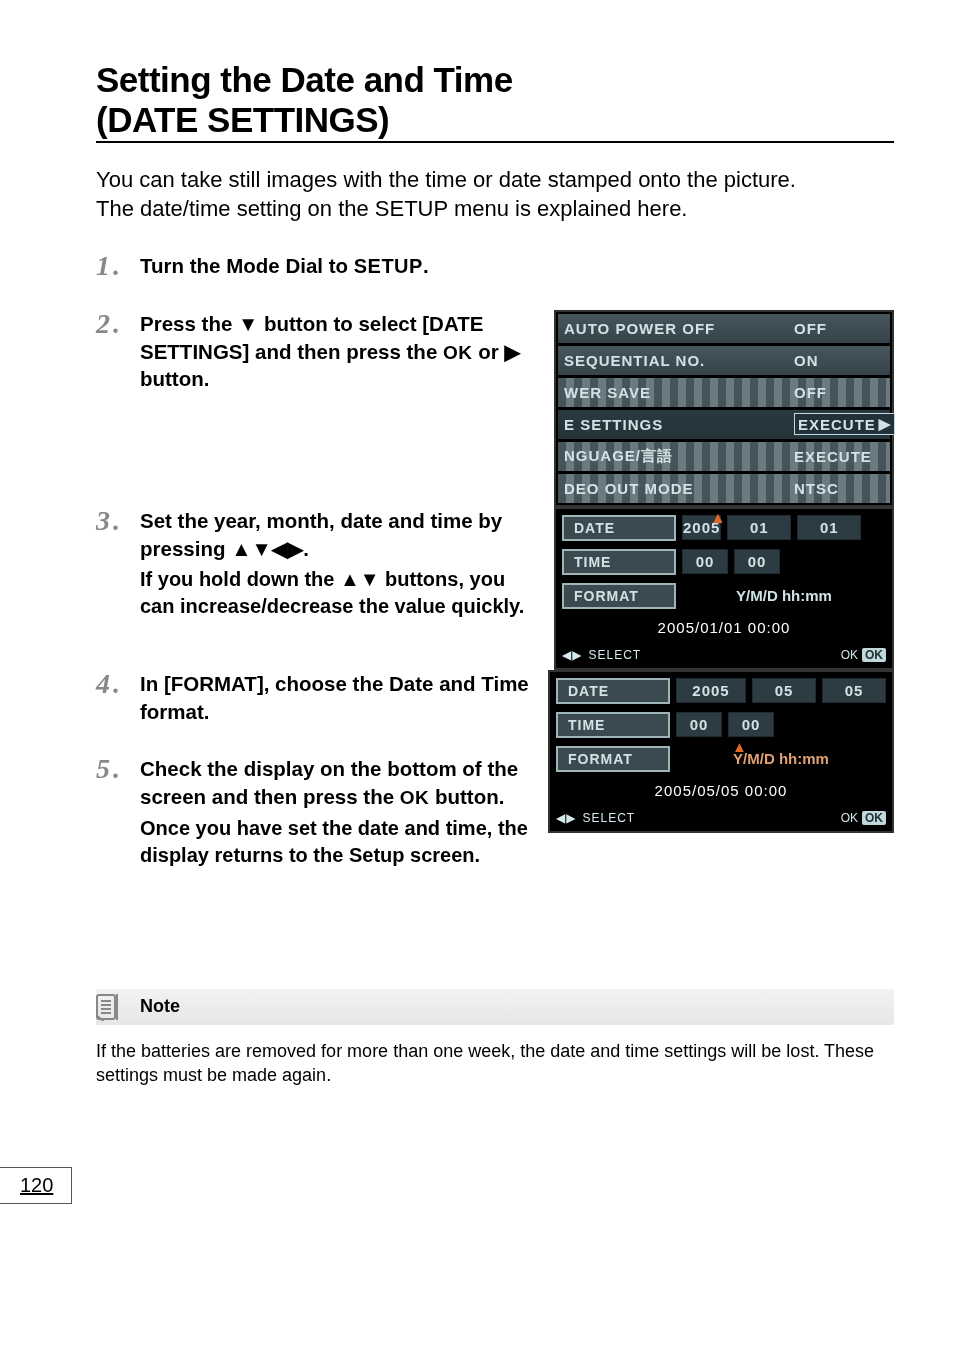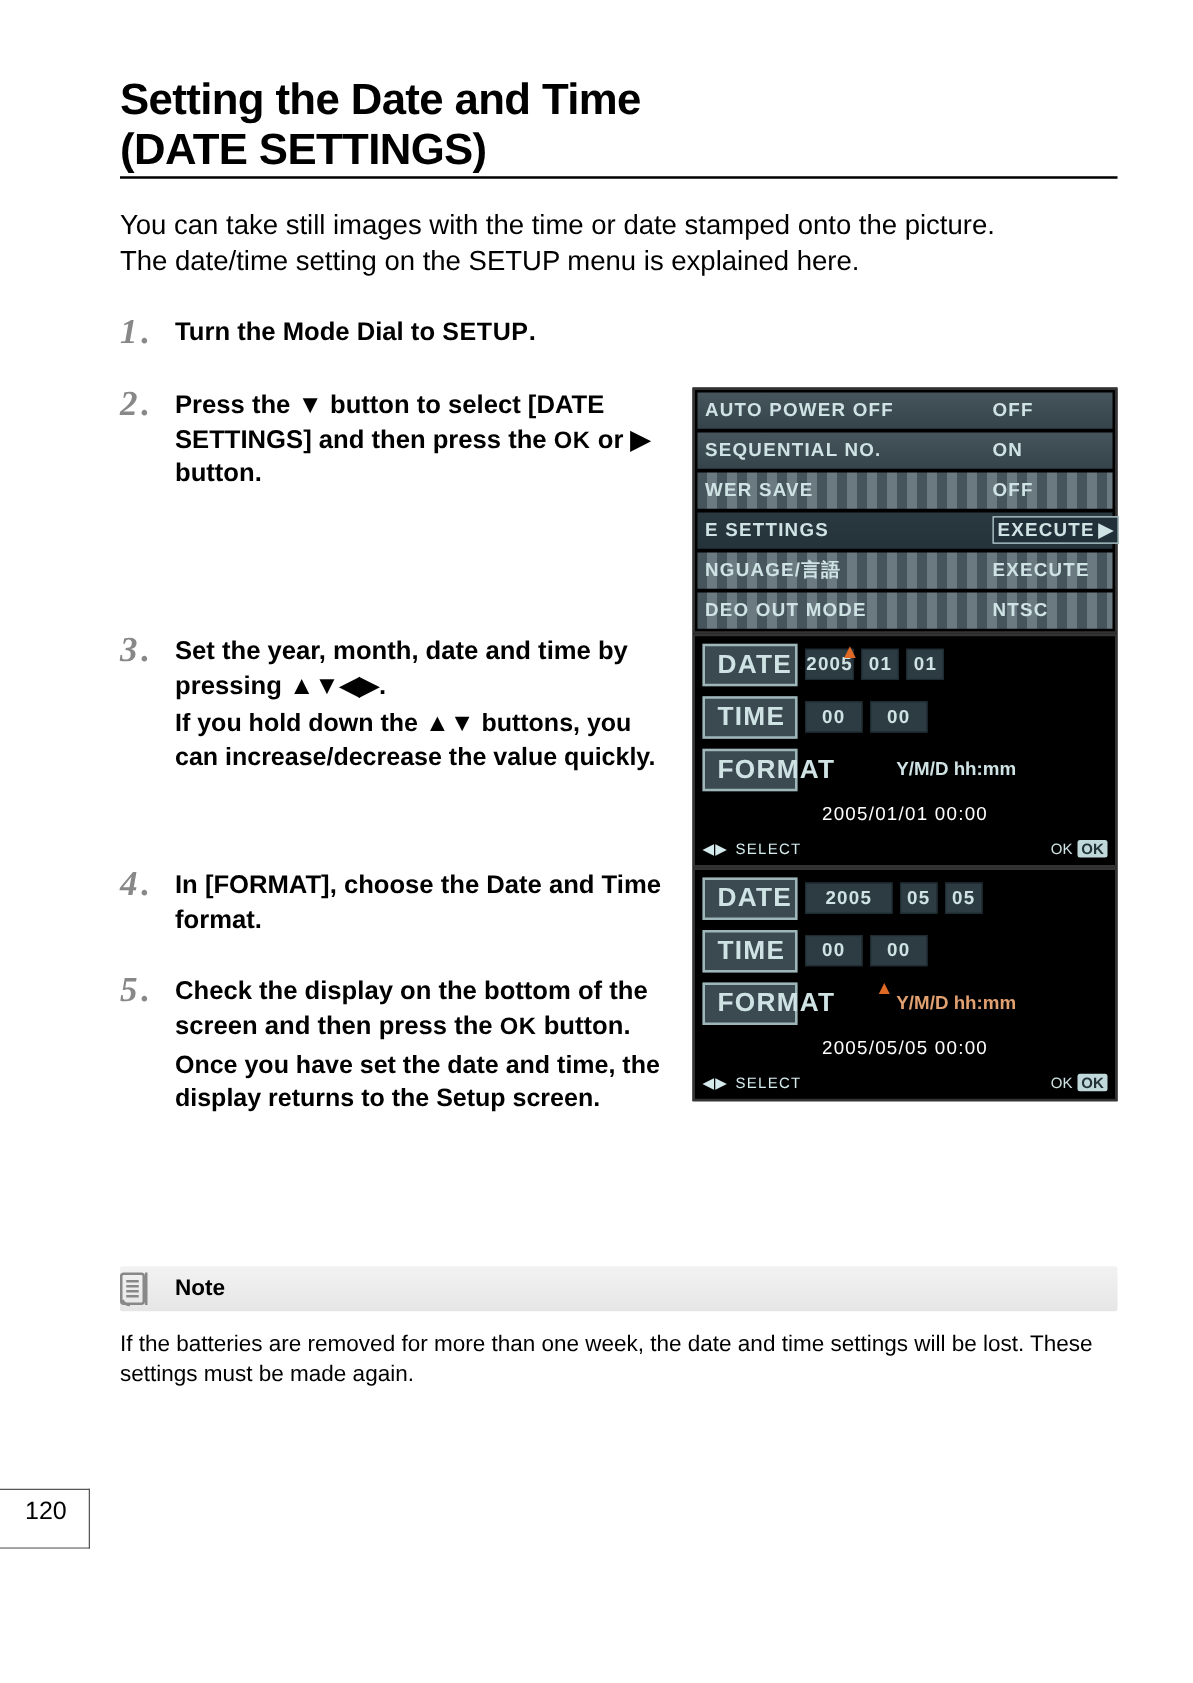--- a/index.html
+++ b/index.html
@@ -27,43 +27,43 @@
     .setup-row { display: flex; align-items: center; height: 29px; font-size: 15px; font-weight: bold; background: linear-gradient(#46555c,#35444b); position: relative; }
     .setup-row .lab { flex: 1; padding-left: 6px; letter-spacing: 1px; }
     .setup-row .val { width: 100px; text-align: left; padding-left: 4px; letter-spacing: 1px; }
     .setup-row.glitch { background: repeating-linear-gradient(90deg,#46555c,#46555c 8px,#6b7a81 8px,#6b7a81 16px); }
     .setup-row.sel { background: linear-gradient(#2a383f,#24323a); }
     .setup-row.sel .execute-box { background: #223039; border: 1px solid #c0d8da; color: #cfe3e4; display: inline-flex; align-items: center; padding: 1px 3px; }
     .setup-row .triR { margin-left: 3px; }
 
     .date-lcd { padding: 6px; display: flex; flex-direction: column; gap: 8px; }
     .d-row { display: flex; align-items: center; gap: 6px; }
-    .d-label { background: #3b4a51; border: 2px solid #9fb6b9; padding: 3px 10px; font-size: 21px; font-weight: bold; letter-spacing: 1px; width: 76px; text-align: left; }
+    .d-label { background: #3b4a51; border: 2px solid #9fb6b9; padding: 3px 10px; font-size: 14px; font-weight: bold; letter-spacing: 1px; width: 114px; text-align: left; }
     .d-val { background: #2d3c43; border: 1px solid #1e2b32; padding: 3px 0; font-size: 15px; font-weight: bold; letter-spacing: 1px; text-align: center; }
     .d-val.year { width: 70px; }
-    .d-val.mm { width: 30px; text-align: center; }
+    .d-val.mm { width: 64px; text-align: center; }
     .d-val.hh { width: 46px; }
     .d-format-val { font-size: 15px; font-weight: bold; text-align: center; flex: 1; }
     .d-combined { text-align: center; font-size: 15px; letter-spacing: 1px; margin-top: 2px; color: #fff; }
     .d-bottom { display: flex; justify-content: space-between; align-items: center; margin-top: 4px; }
     .d-select { font-size: 12px; letter-spacing: 1px; color: #d4eaec; display: flex; align-items: center; gap: 6px; }
     .d-okbadge { font-size: 12px; display: flex; align-items: center; gap: 4px; }
     .ok-chip { background: #c0d8da; color: #233238; padding: 0 3px; border-radius: 2px; font-weight: bold; }
     .arrow-cursor { color: #e06a25; position: relative; top: -6px; }
 
     
     .note-wrap { margin-top: 90px; }
     .note-head { display: flex; align-items: center; gap: 10px; background: linear-gradient(#f2f2f2,#e6e6e6); padding: 3px 0 3px 0; border-radius: 2px; text-align: right; }
     .note-icon { display: inline-flex; }
     .note-title { font-weight: bold; font-size: 18px; }
     .note-body { font-size: 18px; line-height: 1.35; margin-top: 14px; }
 
     
     .pgnum-wrap { margin-top: 60px; display: flex; }
-    .pgnum { border: 1px solid #555; border-left: none; padding: 6px 18px 17px 20px; font-size: 20px; }
+    .pgnum { border: 1px solid #555; border-left: none; padding: 6px 18px 6px 20px; font-size: 20px; text-decoration: underline; }
   </style>
 </head>
 <body>
 
 <div class="page">
 
   <h1>
     <span>Setting the Date and Time</span><br>
     <span>(DATE SETTINGS)</span>
   </h1>

